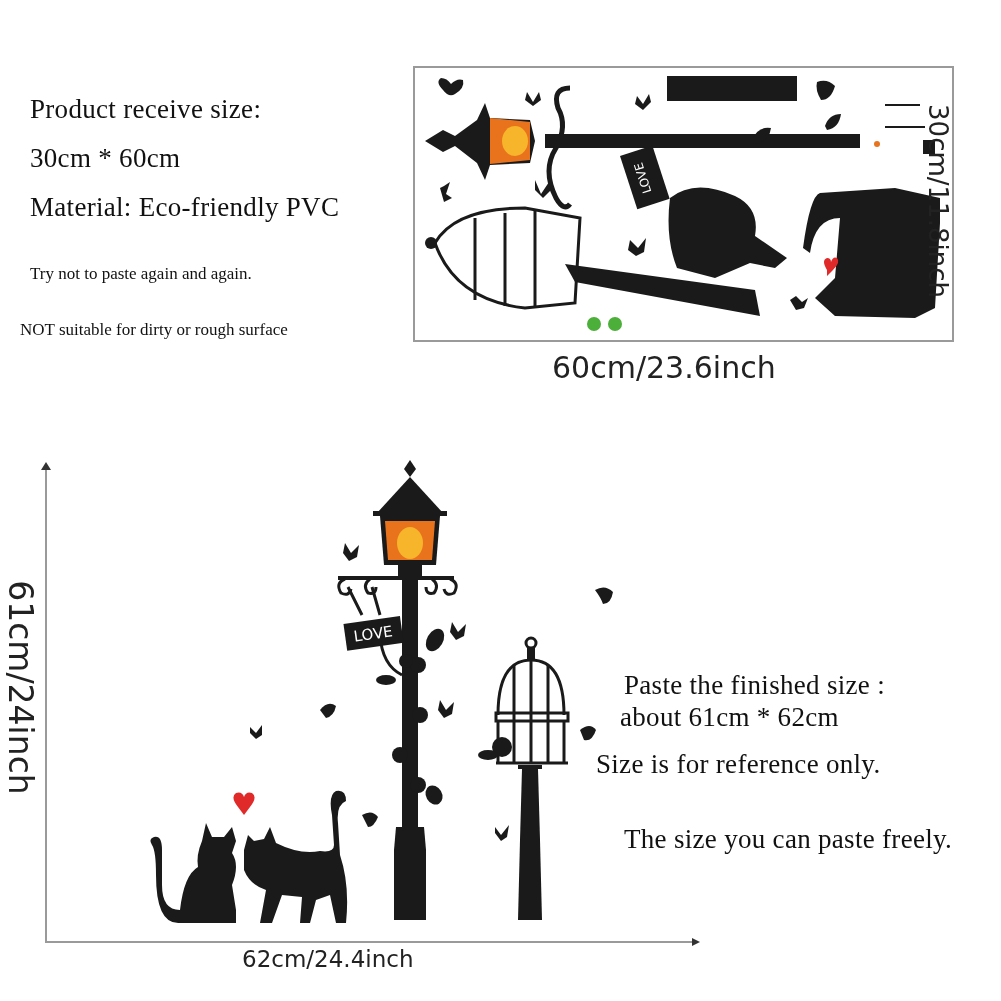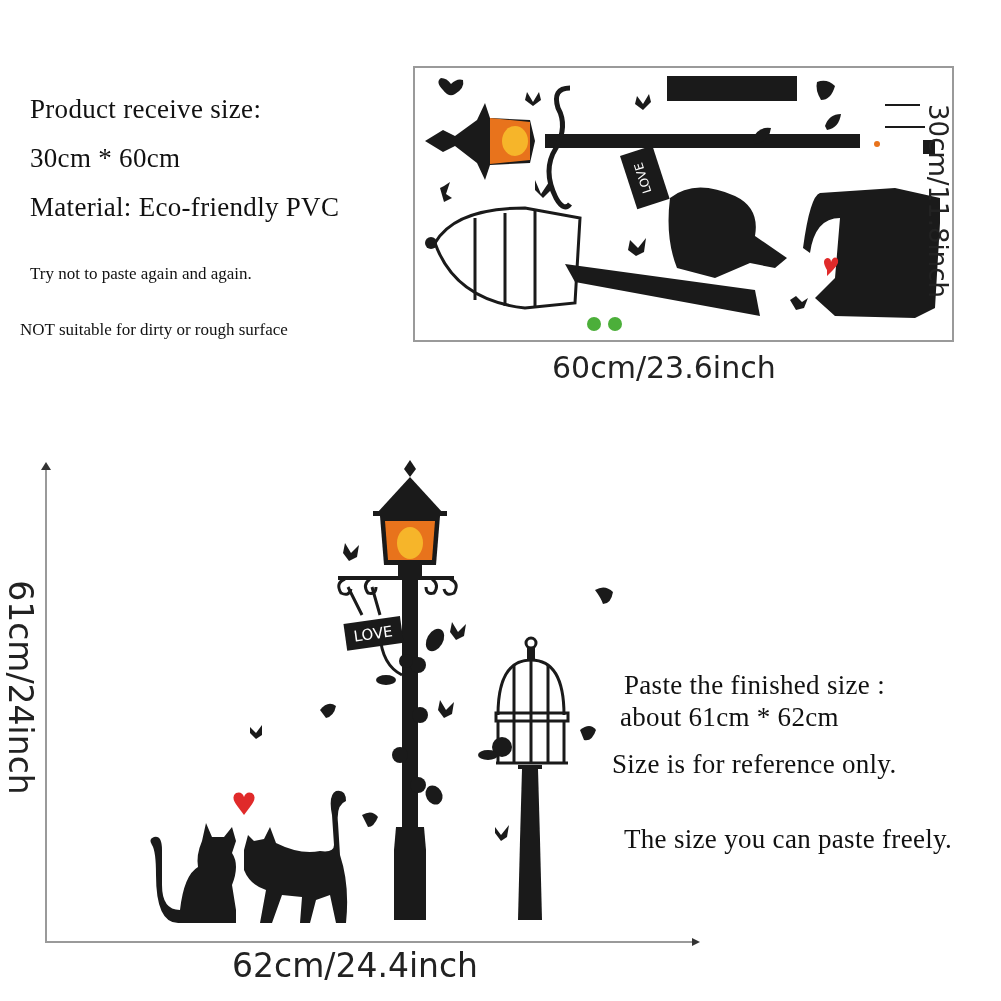--- a/index.html
+++ b/index.html
@@ -81,21 +81,21 @@
 
 <div class="abs dim" style="left:552px;top:350px;font-size:30px;">60cm/23.6inch</div>
 <div class="abs dim" style="left:808px;top:186px;font-size:26px;transform:rotate(90deg);transform-origin:center;width:260px;text-align:center;">30cm/11.8inch</div>
 
 <div class="abs" style="left:45px;top:468px;width:2px;height:474px;background:#9a9a9a;"></div>
 <div class="abs" style="left:41px;top:462px;width:0;height:0;border-left:5px solid transparent;border-right:5px solid transparent;border-bottom:8px solid #333;"></div>
 <div class="abs" style="left:45px;top:941px;width:648px;height:2px;background:#9a9a9a;"></div>
 <div class="abs" style="left:692px;top:938px;width:0;height:0;border-top:4px solid transparent;border-bottom:4px solid transparent;border-left:8px solid #333;"></div>
 
 <div class="abs dim" style="left:-110px;top:668px;width:260px;text-align:center;font-size:33px;transform:rotate(90deg);">61cm/24inch</div>
-<div class="abs dim" style="left:232px;top:946px;font-size:33px;">62cm/24.4inch</div>
+<div class="abs dim" style="left:242px;top:946px;font-size:23px;">62cm/24.4inch</div>
 
 <svg class="abs" style="left:140px;top:455px;" width="480" height="470" viewBox="0 0 480 470">
   <g fill="#1a1a1a">
 
     <g>
       <polygon points="270,5 276,14 270,22 264,14"></polygon>
       <polygon points="237,58 270,22 303,58"></polygon>
       <rect x="233" y="56" width="74" height="5"></rect>
       <polygon points="240,61 300,61 296,110 244,110"></polygon>
       <rect x="258" y="110" width="24" height="12"></rect>
@@ -160,14 +160,14 @@
 
   <polygon points="245,66 295,66 292,105 248,105" fill="#e8731c"></polygon>
   <ellipse cx="270" cy="88" rx="13" ry="16" fill="#f6b52a"></ellipse>
 
   <path d="M98 352 q-8 -10 -2 -14 q6 -2 8 4 q2 -6 8 -4 q6 4 -2 14 l-6 8z" fill="#e02a2a"></path>
   <text x="233" y="184" fill="#fff" font-family="DejaVu Sans, sans-serif" font-size="15" text-anchor="middle" transform="rotate(-8 233 178)">LOVE</text>
 </svg>
 
 <div class="abs spec spec-lg" style="left:624px;top:655px;margin-top:15px;">Paste the finished size :</div>
 <div class="abs spec spec-lg" style="left:620px;top:702px;">about 61cm * 62cm</div>
-<div class="abs spec spec-lg" style="left:612px;top:749px;text-align:center;">Size is for reference only.</div>
+<div class="abs spec spec-lg" style="left:596px;top:749px;text-align:center;">Size is for reference only.</div>
 <div class="abs spec spec-lg" style="left:624px;top:824px;">The size you can paste freely.</div>
 
 </body></html>

